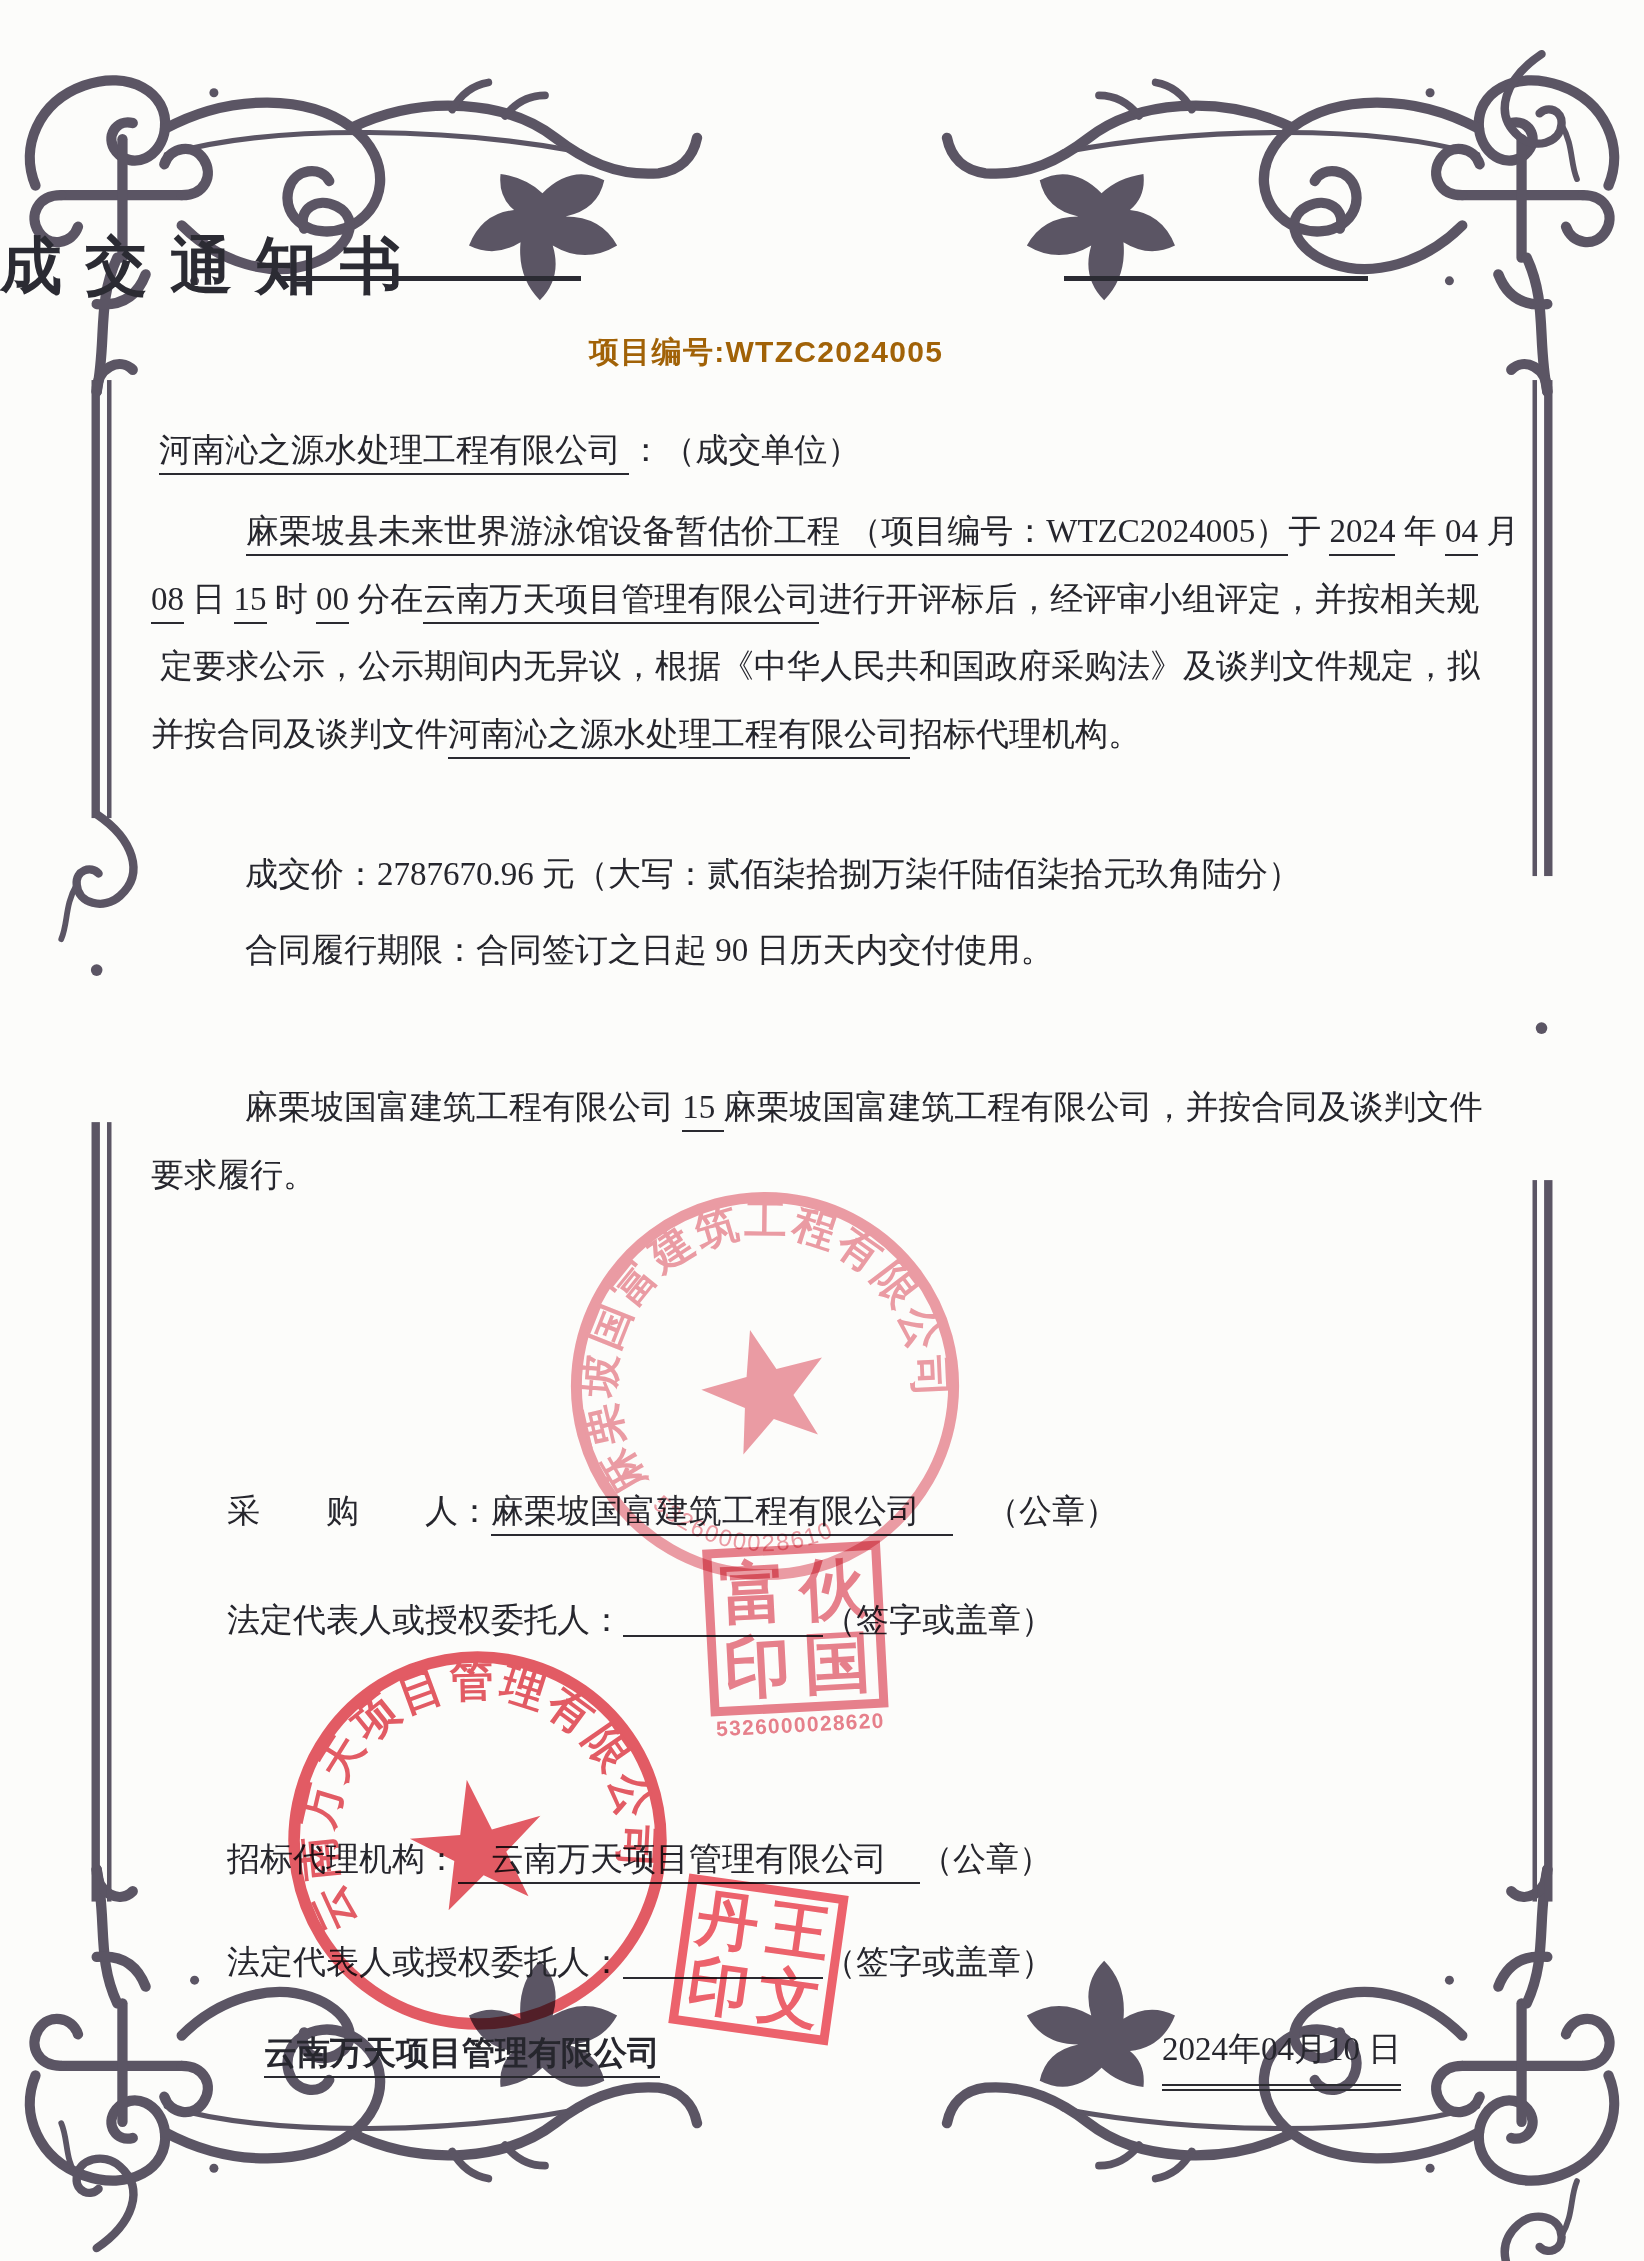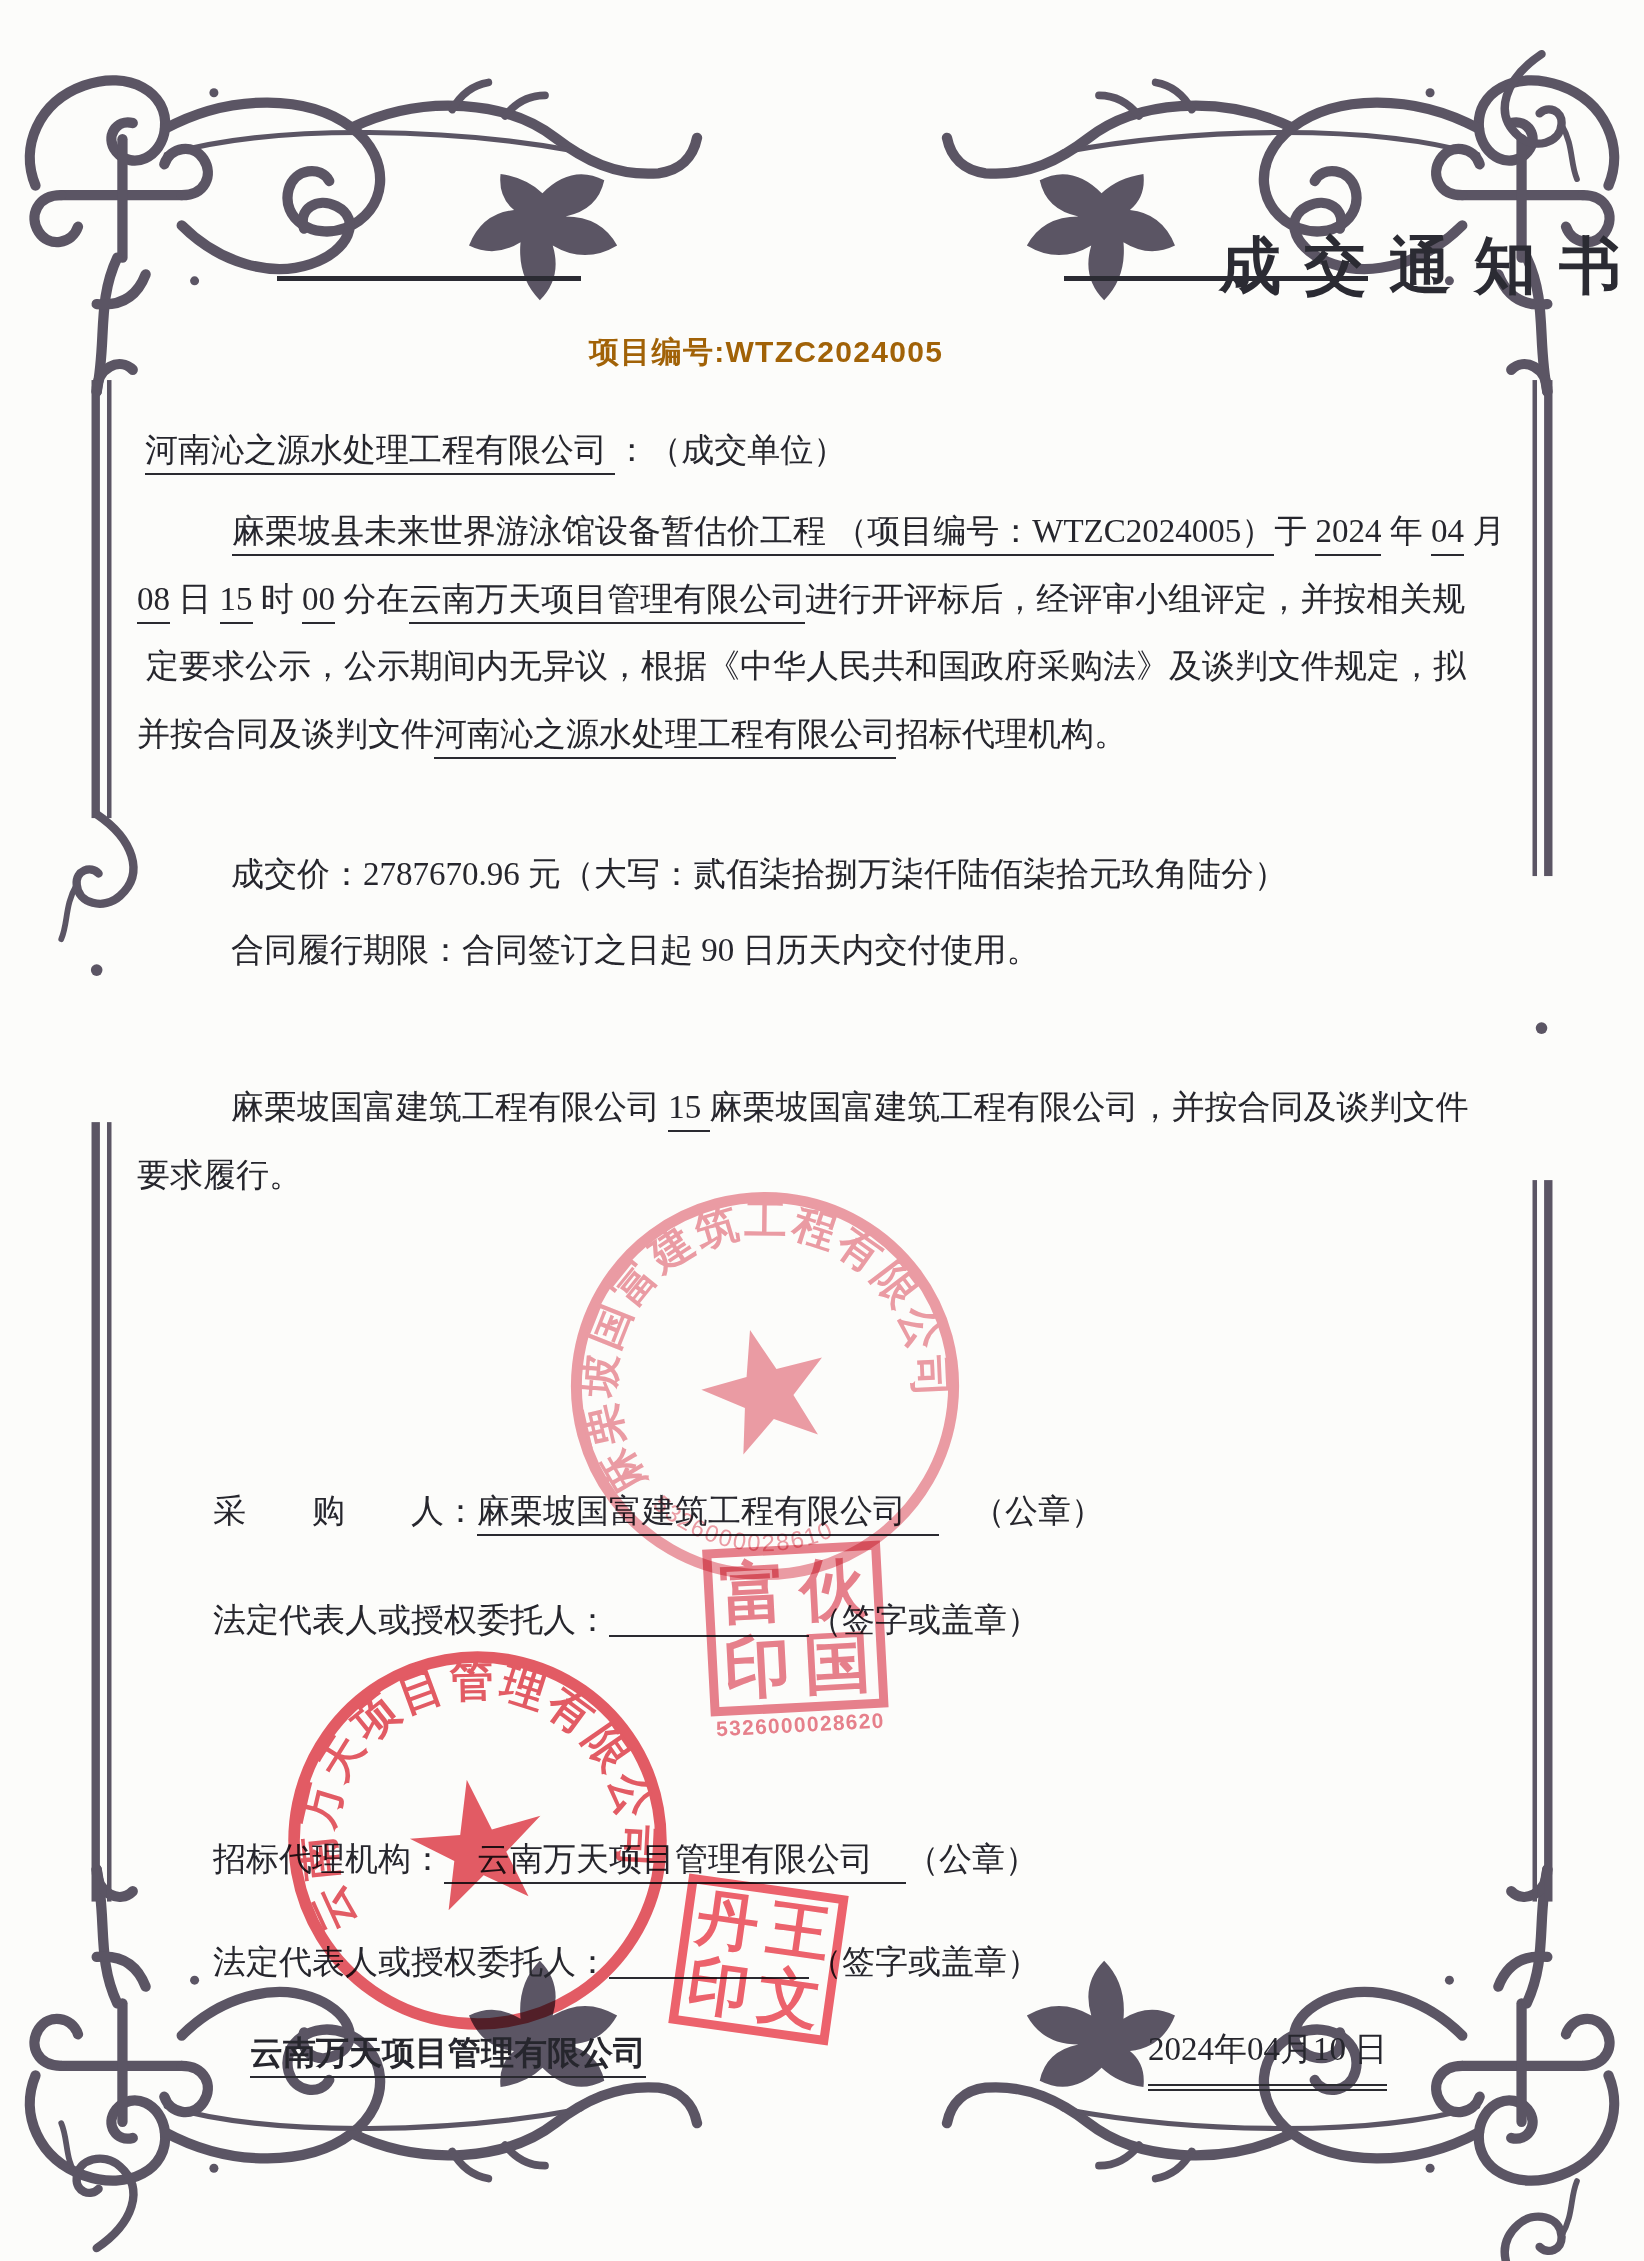--- a/index.html
+++ b/index.html
@@ -3,25 +3,25 @@
 <meta charset="utf-8">
 <style>
   html,body{margin:0;padding:0;}
   body{
     width:1644px;height:2261px;position:relative;overflow:hidden;
     background:#fcfcfa;
     font-family:"Liberation Serif","DejaVu Serif",serif;
     color:#26262d;
   }
   .layer{position:absolute;left:0;top:0;width:1644px;height:2261px;}
-  .txt{position:absolute;white-space:nowrap;font-size:33px;line-height:1.25;color:#26262d;}
+  .txt{position:absolute;white-space:nowrap;font-size:33px;line-height:1.25;color:#26262d;margin-left:14px;}
   .txt span.u{border-bottom:2.6px solid #2a2a30;padding-bottom:4.5px;}
   .txt span.blank{display:inline-block;height:36px;vertical-align:-5.2px;}
   .title{
-    position:absolute;left:0;top:224px;width:1644px;text-align:right;
+    position:absolute;left:0;top:224px;width:1644px;text-align:left;
     font-family:"Liberation Sans","DejaVu Sans",sans-serif;
     font-weight:900;font-size:62px;letter-spacing:23px;color:#2b2b33;
   }
   .dash{position:absolute;height:4.5px;background:#2b2b33;top:276px;}
   .projno{
     position:absolute;left:589px;top:332px;
     font-family:"Liberation Sans","DejaVu Sans",sans-serif;
     font-weight:700;font-size:30px;letter-spacing:1.3px;color:#a16207;
   }
   .bold{font-weight:700;}

